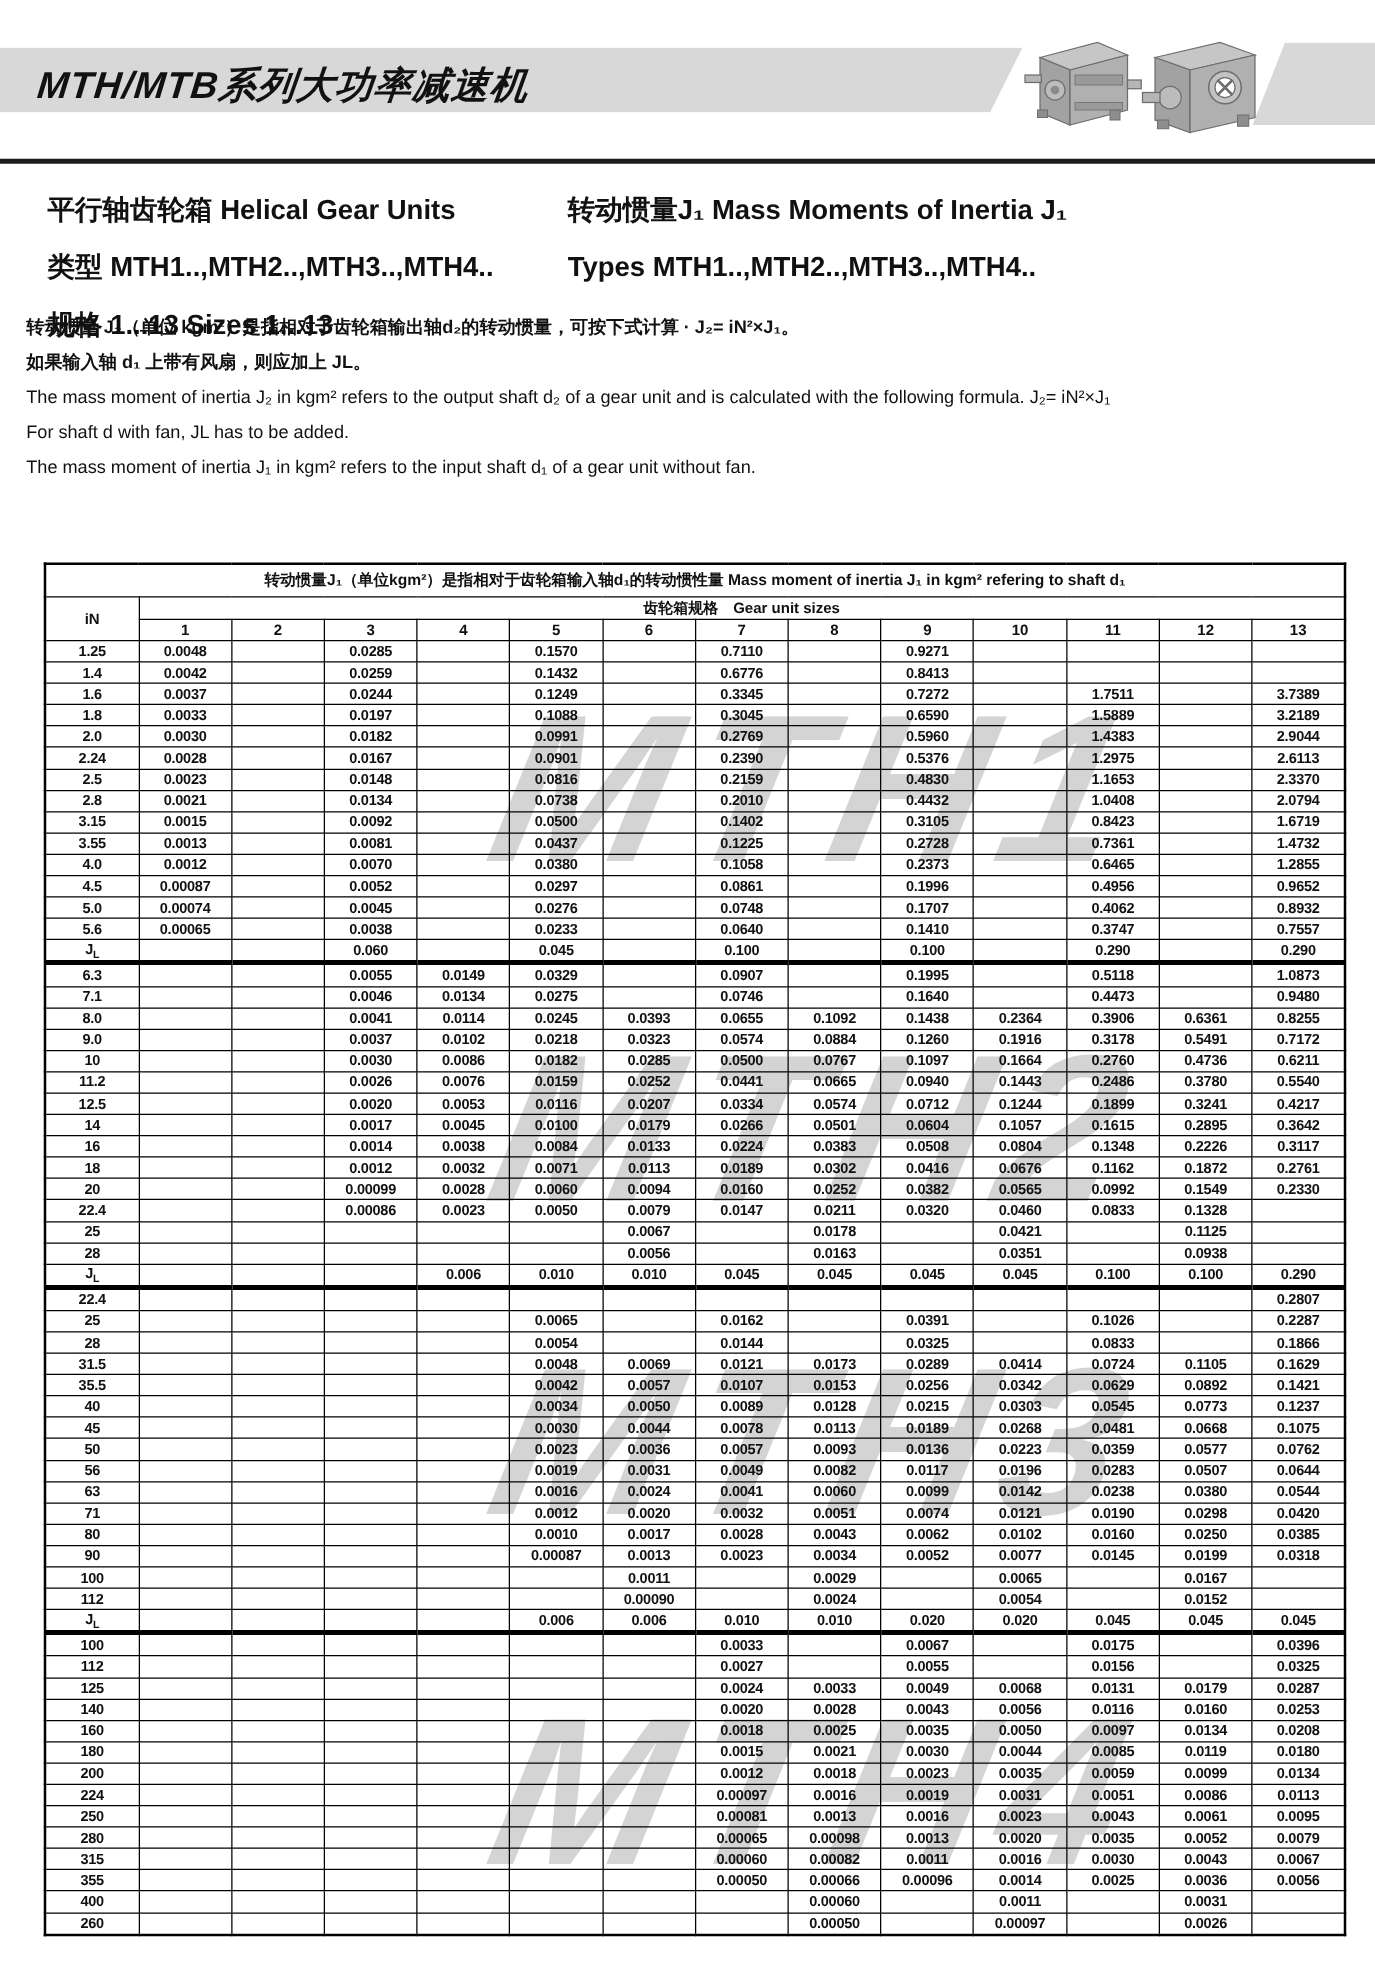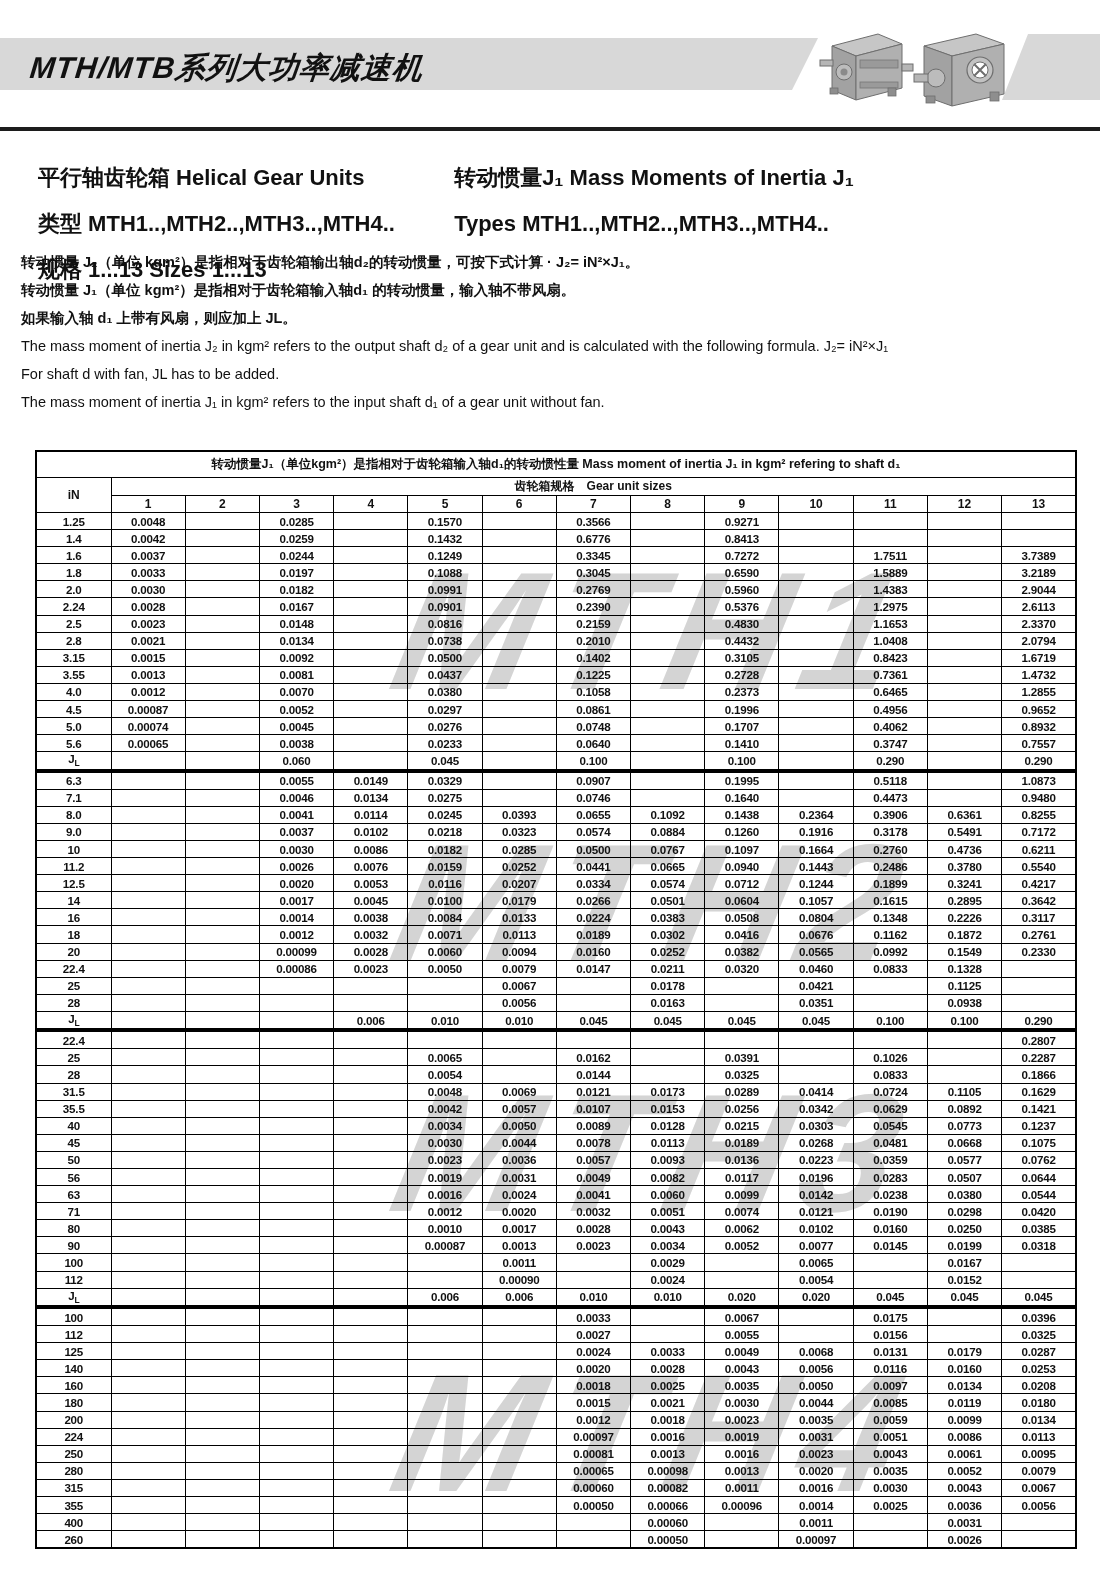--- a/index.html
+++ b/index.html
@@ -20,21 +20,21 @@
   .banner-title{
     position:absolute;left:30px;top:48px;font-size:30px;font-weight:bold;
     font-style:italic;transform:skewX(-6deg);letter-spacing:1px;white-space:nowrap;
   }
   .gearbox{position:absolute;}
   .gearbox-1{left:818px;top:24px;}
   .gearbox-2{left:912px;top:26px;}
   .divider-rule{position:absolute;left:0;top:127px;width:1100px;height:4px;background:#1c1c1c;}
   
   .headings{position:absolute;left:38px;top:147px;width:1040px;}
-  .heading-line{font-size:22px;font-weight:bold;margin:16px 0 16px 0;white-space:nowrap;}
+  .heading-line{font-size:22px;font-weight:bold;margin:6px 0 16px 0;white-space:nowrap;}
   .heading-line .left{display:inline-block;width:410px;}
   
   .paragraphs{position:absolute;left:21px;top:255px;width:1040px;}
   .paragraphs p{margin:0 0 13px 0;font-size:14.5px;line-height:15px;white-space:nowrap;}
   .paragraphs p.zh{font-weight:bold;}
   
   .watermarks{position:absolute;left:0;top:0;width:1100px;height:1583px;z-index:1;pointer-events:none;}
   .wm{
     position:absolute;left:285px;width:740px;text-align:center;
     font-size:168px;line-height:150px;font-weight:bold;font-style:italic;
@@ -102,21 +102,20 @@
     <span class="left">类型 MTH1..,MTH2..,MTH3..,MTH4..</span>
     <span>Types MTH1..,MTH2..,MTH3..,MTH4..</span>
   </div>
   <div class="heading-line">
     <span>规格 1...13 Sizes 1...13</span>
   </div>
 </div>
 
 <div class="paragraphs">
   <p class="zh">转动惯量 J₂（单位 kgm²）是指相对于齿轮箱输出轴d₂的转动惯量，可按下式计算 · J₂= iN²×J₁。</p>
-  <p class="zh">转动惯量 J₁（单位 kgm²）是指相对于齿轮箱输入轴d₁ 的转动惯量，输入轴不带风扇。</p>
   <p class="zh">如果输入轴 d₁ 上带有风扇，则应加上 JL。</p>
   <p>The mass moment of inertia J₂ in kgm² refers to the output shaft d₂ of a gear unit and is calculated with the following formula. J₂= iN²×J₁</p>
   <p>For shaft d with fan, JL has to be added.</p>
   <p>The mass moment of inertia J₁ in kgm² refers to the input shaft d₁ of a gear unit without fan.</p>
 </div>
 
 <div class="watermarks">
     <div class="wm">MTH1</div>
     <div class="wm">MTH2</div>
     <div class="wm">MTH3</div>
@@ -155,21 +154,21 @@
     </thead>
     <tbody class="data">
         <tr>
           <td>1.25</td>
           <td>0.0048</td>
           <td></td>
           <td>0.0285</td>
           <td></td>
           <td>0.1570</td>
           <td></td>
-          <td>0.3566</td>
+          <td>0.7110</td>
           <td></td>
           <td>0.9271</td>
           <td></td>
           <td></td>
           <td></td>
           <td></td>
         </tr>
         <tr>
           <td>1.4</td>
           <td>0.0042</td>

